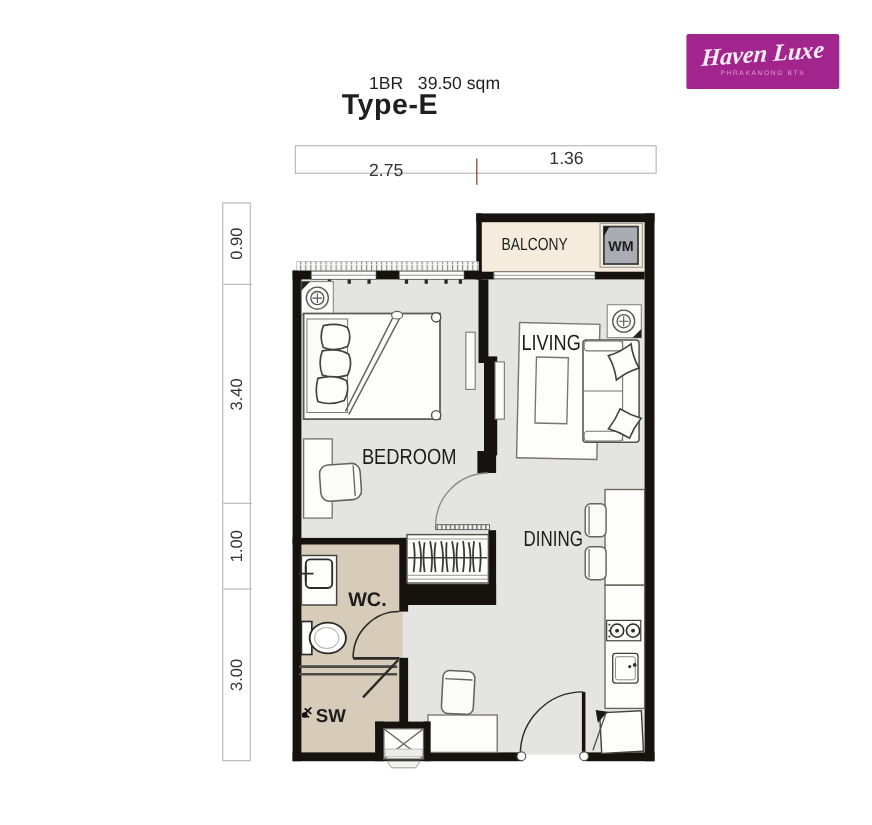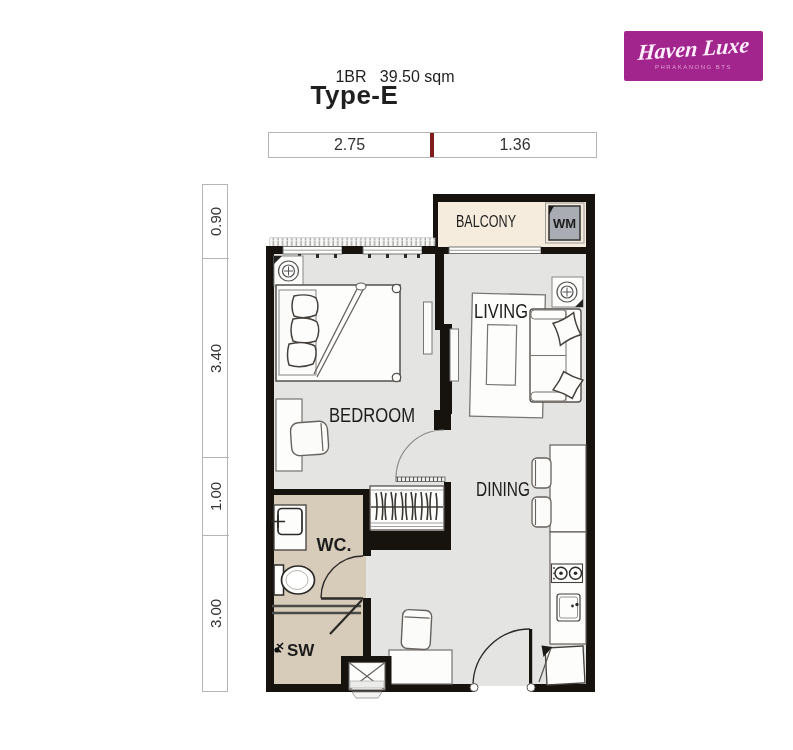--- a/index.html
+++ b/index.html
@@ -18,21 +18,21 @@
   <span style="font-size:16px;color:#1f1f1f;">1BR&nbsp;&nbsp;&nbsp;39.50 sqm</span>
 </div>
 
 <div class="abs" style="left:624px;top:31px;width:139px;height:50px;background:#a2258e;border-radius:2px;text-align:center;">
   <div style="font-family:'Liberation Serif',serif;font-style:italic;font-weight:bold;color:#ffeefc;font-size:22px;margin-top:5px;transform:rotate(-4deg) skewX(-8deg);">Haven Luxe</div>
   <div style="color:#e09ed0;font-size:6px;letter-spacing:1.5px;margin-top:2px;">PHRAKANONG BTS</div>
 </div>
 
 <div class="abs" style="left:268px;top:132px;width:329px;height:26px;border:1px solid #b5b5b5;box-sizing:border-box;display:flex;">
 
-  <div style="width:165px;height:100%;border-right:4px solid #7f1d1d;box-sizing:border-box;display:flex;align-items:center;justify-content:center;font-size:16px;color:#333;">2.75</div>
+  <div style="width:165px;height:100%;border-right:1px solid #7f1d1d;box-sizing:border-box;display:flex;align-items:center;justify-content:center;font-size:16px;color:#333;margin-top:11px;">2.75</div>
 
   <div style="flex:1;display:flex;align-items:center;justify-content:center;font-size:16px;color:#333;">1.36</div>
 </div>
 
 <div class="abs" style="left:202px;top:184px;width:26px;height:508px;border:1px solid #b5b5b5;box-sizing:border-box;">
 
   <div style="width:26px;height:74px;border-bottom:1px solid #b5b5b5;box-sizing:border-box;display:flex;align-items:center;justify-content:center;">
       <span style="transform:rotate(-90deg);font-size:15px;color:#333;">0.90</span>
     </div>
 

